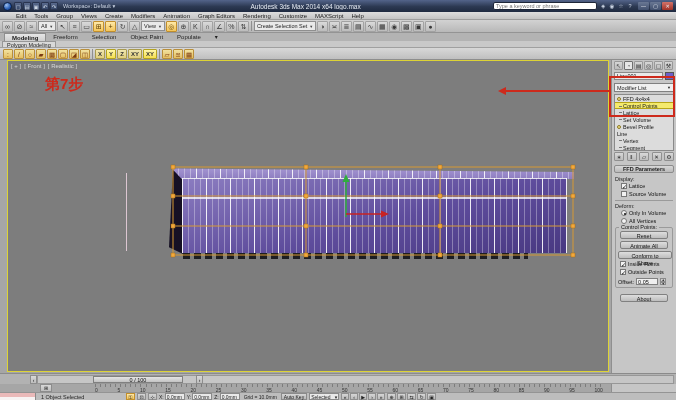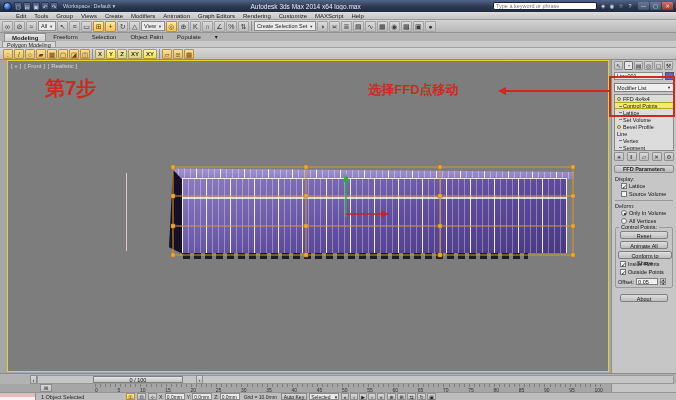--- a/index.html
+++ b/index.html
@@ -62,21 +62,21 @@
   .ribico{width:10px;height:10px;font-size:6.5px;line-height:9px;text-align:center;color:#7c3b12;
     background:linear-gradient(#f2e2a0,#e4bf62);border:1px solid #b98f3a;border-radius:1px;flex:0 0 auto;}
   .axbtn{min-width:10px;height:10px;font-size:6px;font-weight:bold;line-height:9px;text-align:center;
     padding:0 2px;color:#333;background:linear-gradient(#efe6b0,#e2cf7d);border:1px solid #a89a4e;border-radius:1px;flex:0 0 auto;}
   .axbtn.active{background:linear-gradient(#fff7a8,#f5df4f);border-color:#b3a21f;}
 
   
   .viewport{position:absolute;left:7px;top:60px;width:602px;height:312px;background:#7d7d7d;
     border:1px solid #ddd335;}
   .vplabel{position:absolute;left:3px;top:2px;font-size:6px;color:#d8d8d8;display:flex;gap:3px;}
-  .step-label{position:absolute;left:37px;top:14px;font-size:20px;font-weight:bold;color:#cd2a1c;}
+  .step-label{position:absolute;left:37px;top:14px;font-size:15px;font-weight:bold;color:#cd2a1c;}
   .instr-label{position:absolute;left:360px;top:20px;font-size:13px;font-weight:bold;color:#cd2a1c;white-space:nowrap;}
   .arrow-line{position:absolute;left:497px;top:29px;width:104px;height:2px;background:#cd2a1c;}
   .arrow-line::before{content:"";position:absolute;left:-7px;top:-3px;border-top:4px solid transparent;
     border-bottom:4px solid transparent;border-right:8px solid #cd2a1c;}
   .profile-line{position:absolute;left:118px;top:112px;width:1px;height:78px;background:#dcc6d2;}
   .face-top{position:absolute;left:164px;top:106px;width:402px;height:12px;
     background:
       repeating-linear-gradient(90deg,rgba(255,255,255,.8) 0 1px,rgba(0,0,0,0) 1px 24px),
       repeating-linear-gradient(90deg,rgba(255,255,255,.35) 0 1px,rgba(0,0,0,0) 1px 6px),
       linear-gradient(#a697d3,#8d7dc0);
@@ -315,21 +315,20 @@
   </div>
 
   <div class="viewport" data-name="front-viewport">
     <div class="vplabel" data-name="viewport-label">
       <span data-name="viewport-menu-general">[ + ]</span>
       <span data-name="viewport-menu-pov">[ Front ]</span>
       <span data-name="viewport-menu-shading">[ Realistic ]</span>
     </div>
 
     <div class="step-label" data-name="annotation-step">第7步</div>
-    <div class="instr-label" data-name="annotation-instruction">选择FFD点移动</div>
     <div class="arrow-line" data-name="annotation-arrow"></div>
 
     <div class="profile-line" data-name="profile-spline"></div>
     <div class="face-left" data-name="box-left-face"></div>
     <div class="face-top" data-name="box-top-face"></div>
     <div class="face-front" data-name="box-front-face"></div>
     <div class="shadow-strip" data-name="box-shadow-marks"></div>
 
     <svg class="vp-svg" width="602" height="312" data-name="ffd-lattice-overlay">
 

